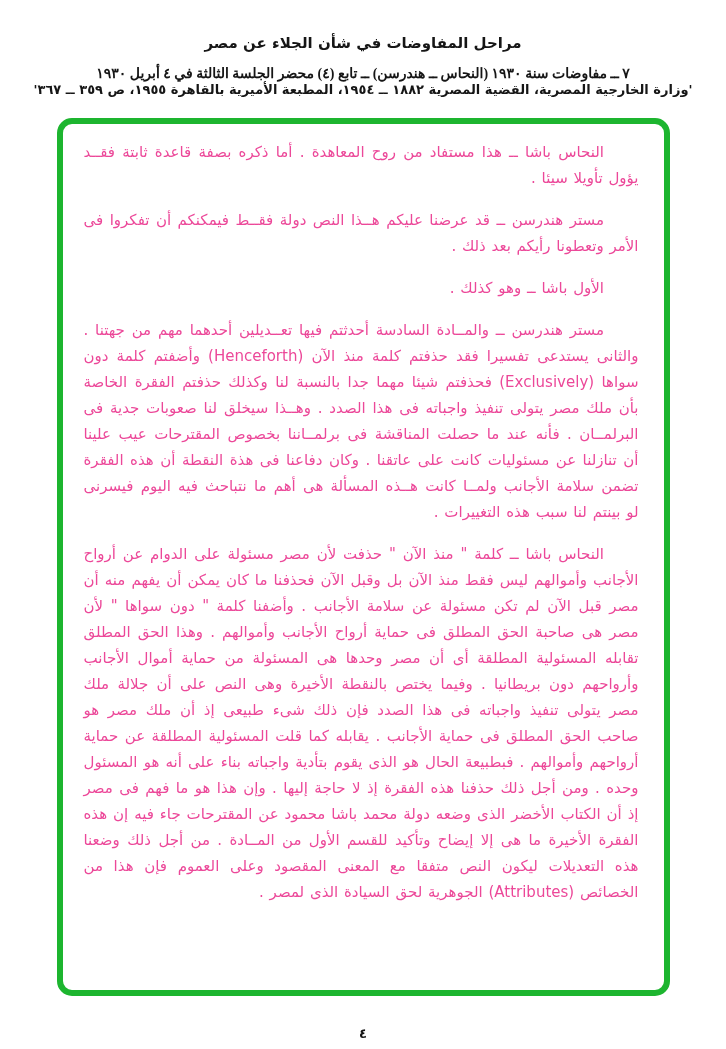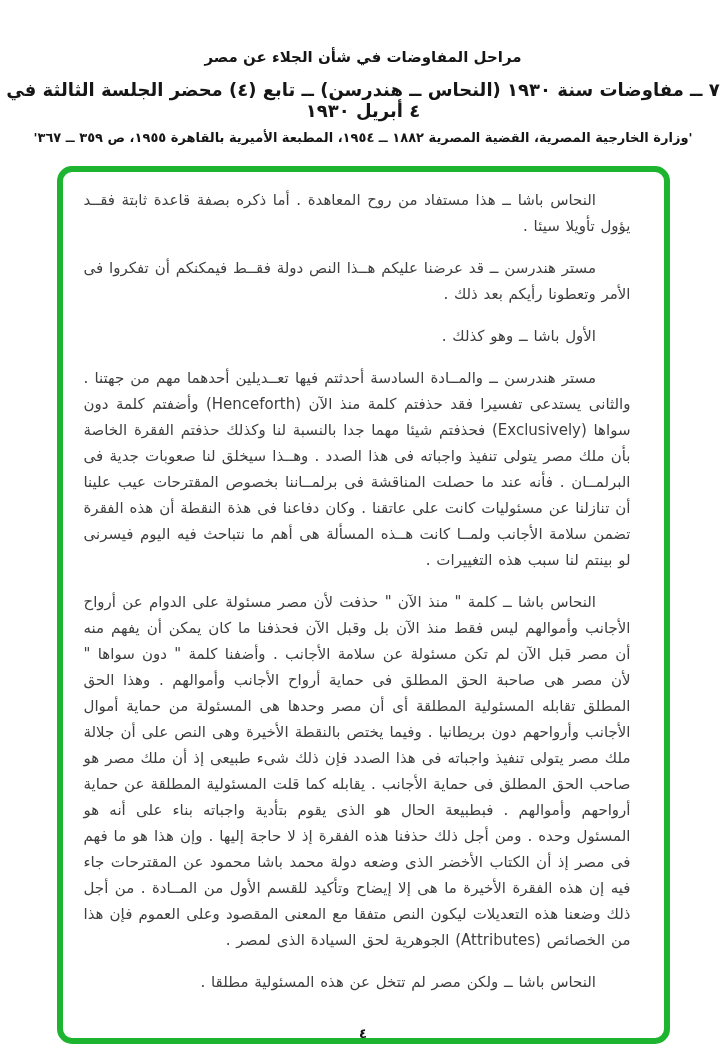--- a/index.html
+++ b/index.html
@@ -12,31 +12,31 @@
     position: relative;
     width: 726px;
     height: 1049px;
     background: #ffffff;
     overflow: hidden;
     color: #161616;
   }
   .header {
     direction: rtl;
     text-align: center;
-    padding-top: 48px;
+    padding-top: 34px;
     font-weight: bold;
   }
   .header .h1 {
     font-size: 15px;
     letter-spacing: 0.2px;
     margin-bottom: 13px;
   }
   .header .h2 {
-    font-size: 18px;
-    margin-bottom: 9px;
+    font-size: 14px;
+    font-family: Liberation Serif, serif;
   }
   .header .h3 {
     font-size: 13px;
   }
   .green-box {
     direction: rtl;
     box-sizing: border-box;
     width: 613px;
     min-height: 878px;
     margin: 21px auto 0 auto;
@@ -44,23 +44,23 @@
     border-radius: 15px;
     padding: 15px 21px 18px 21px;
     background: #ffffff;
   }
   .para {
     font-size: 15px;
     line-height: 26px;
     text-align: justify;
     text-align-last: right;
     text-indent: 2.3em;
-    margin: 0 12px 16px 0;
+    margin: 0 4px 16px 0;
     word-spacing: 1px;
-    color: #404040;
+    color: #ec4899;
   }
   .para:last-child { margin-bottom: 0; }
   .page-number {
     position: absolute;
     bottom: 8px;
     left: 0;
     right: 0;
     text-align: center;
     font-size: 13px;
     font-weight: bold;
@@ -77,18 +77,17 @@
     <div class="h2">٧ ــ مفاوضات سنة ١٩٣٠ (النحاس ــ هندرسن) ــ تابع (٤) محضر الجلسة الثالثة في ٤ أبريل ١٩٣٠</div>
     <div class="h3">'وزارة الخارجية المصرية، القضية المصرية ١٨٨٢ ــ ١٩٥٤، المطبعة الأميرية بالقاهرة ١٩٥٥، ص ٣٥٩ ــ ٣٦٧'</div>
   </div>
 
   <div class="green-box" style="border-color: rgb(29, 181, 47);">
     <p class="para">النحاس باشا ــ هذا مستفاد من روح المعاهدة . أما ذكره بصفة قاعدة ثابتة فقــد يؤول تأويلا سيئا .</p>
     <p class="para">مستر هندرسن ــ قد عرضنا عليكم هــذا النص دولة فقــط فيمكنكم أن تفكروا فى الأمر وتعطونا رأيكم بعد ذلك .</p>
     <p class="para">الأول باشا ــ وهو كذلك .</p>
     <p class="para">مستر هندرسن ــ والمــادة السادسة أحدثتم فيها تعــديلين أحدهما مهم من جهتنا . والثانى يستدعى تفسيرا فقد حذفتم كلمة منذ الآن (Henceforth) وأضفتم كلمة دون سواها (Exclusively) فحذفتم شيئا مهما جدا بالنسبة لنا وكذلك حذفتم الفقرة الخاصة بأن ملك مصر يتولى تنفيذ واجباته فى هذا الصدد . وهــذا سيخلق لنا صعوبات جدية فى البرلمــان . فأنه عند ما حصلت المناقشة فى برلمــاننا بخصوص المقترحات عيب علينا أن تنازلنا عن مسئوليات كانت على عاتقنا . وكان دفاعنا فى هذة النقطة أن هذه الفقرة تضمن سلامة الأجانب ولمــا كانت هــذه المسألة هى أهم ما نتباحث فيه اليوم فيسرنى لو بينتم لنا سبب هذه التغييرات .</p>
     <p class="para">النحاس باشا ــ كلمة " منذ الآن " حذفت لأن مصر مسئولة على الدوام عن أرواح الأجانب وأموالهم ليس فقط منذ الآن بل وقبل الآن فحذفنا ما كان يمكن أن يفهم منه أن مصر قبل الآن لم تكن مسئولة عن سلامة الأجانب . وأضفنا كلمة " دون سواها " لأن مصر هى صاحبة الحق المطلق فى حماية أرواح الأجانب وأموالهم . وهذا الحق المطلق تقابله المسئولية المطلقة أى أن مصر وحدها هى المسئولة من حماية أموال الأجانب وأرواحهم دون بريطانيا . وفيما يختص بالنقطة الأخيرة وهى النص على أن جلالة ملك مصر يتولى تنفيذ واجباته فى هذا الصدد فإن ذلك شىء طبيعى إذ أن ملك مصر هو صاحب الحق المطلق فى حماية الأجانب . يقابله كما قلت المسئولية المطلقة عن حماية أرواحهم وأموالهم . فبطبيعة الحال هو الذى يقوم بتأدية واجباته بناء على أنه هو المسئول وحده . ومن أجل ذلك حذفنا هذه الفقرة إذ لا حاجة إليها . وإن هذا هو ما فهم فى مصر إذ أن الكتاب الأخضر الذى وضعه دولة محمد باشا محمود عن المقترحات جاء فيه إن هذه الفقرة الأخيرة ما هى إلا إيضاح وتأكيد للقسم الأول من المــادة . من أجل ذلك وضعنا هذه التعديلات ليكون النص متفقا مع المعنى المقصود وعلى العموم فإن هذا من الخصائص (Attributes) الجوهرية لحق السيادة الذى لمصر .</p>
-    <p class="para">النحاس باشا ــ ولكن مصر لم تتخل عن هذه المسئولية مطلقا .</p>
   </div>
 
   <div class="page-number">٤</div>
 
 </div>
 
 </body></html>

